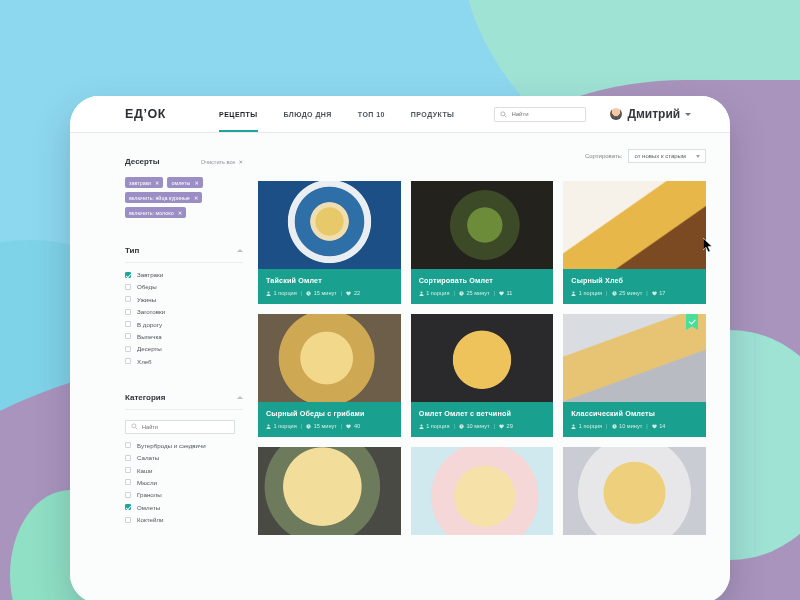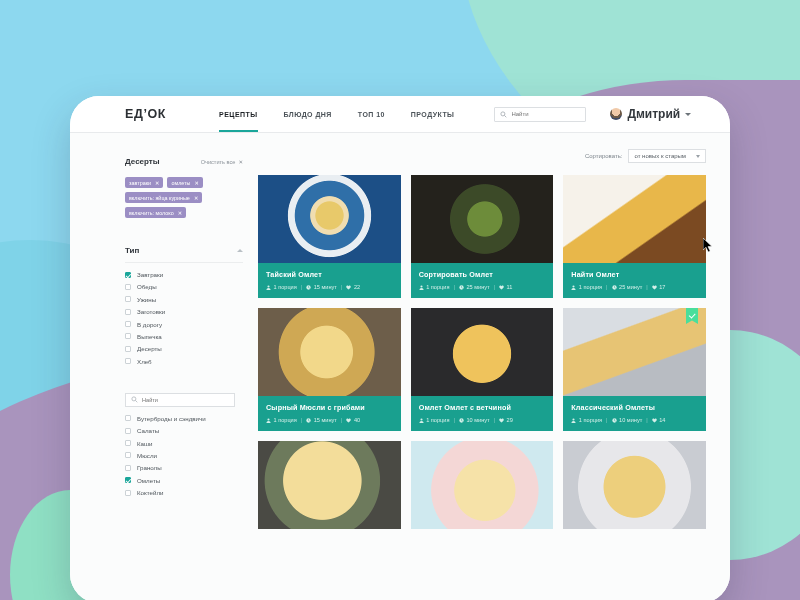--- a/index.html
+++ b/index.html
@@ -179,21 +179,21 @@
     display: flex; align-items: center; padding: 0 5px; cursor: pointer;
   }
   #sort-value { font-size: 6px; color: #565d63; }
   .sel-caret {
     margin-left: 10px; width: 0; height: 0;
     border-left: 2.6px solid transparent; border-right: 2.6px solid transparent;
     border-top: 3px solid #9aa1a7;
   }
 
   #grid {
-    margin-top: 10px; display: grid;
+    margin-top: 16px; display: grid;
     grid-template-columns: repeat(3, 1fr); gap: 10px;
   }
   .card { position: relative; overflow: hidden; cursor: pointer; }
   .card-img { height: 88px; background-size: cover; background-position: center; position: relative; }
   .card-caption { background: #19a08f; padding: 7px 8px 8px 8px; }
   .card-title { font-size: 7.2px; font-weight: bold; color: #fff; letter-spacing: .15px; }
   .card-meta {
     margin-top: 5px; display: flex; align-items: center;
     font-size: 5.6px; color: #d4efe9;
   }
@@ -329,20 +329,24 @@
                 <span class="opt-label">Десерты</span>
               </div>
               <div class="opt">
                 <span class="cbox"></span>
                 <span class="opt-label">Хлеб</span>
               </div>
             </div>
         </div>
 
         <div class="section">
+          <div class="section-head">
+            <span class="section-title">Категория</span>
+            <span class="collapse-arrow"></span>
+          </div>
           <div id="cat-search">
             <svg class="mini-search-icon" viewBox="0 0 16 16">
               <circle cx="6.6" cy="6.6" r="4.6" fill="none" stroke="#a9b0b5" stroke-width="1.7"></circle>
               <line x1="10.2" y1="10.2" x2="14.4" y2="14.4" stroke="#a9b0b5" stroke-width="1.7"></line>
             </svg>
             <input id="cat-search-input" placeholder="Найти" style="">
           </div>
           <div class="opt-list" id="category-options">
               <div class="opt">
                 <span class="cbox"></span>
@@ -441,21 +445,21 @@
                       <path d="M6 11C2.6 8.4.6 6.7.6 4.4A2.9 2.9 0 0 1 6 2.8 2.9 2.9 0 0 1 11.4 4.4C11.4 6.7 9.4 8.4 6 11z" fill="#d4efe9"></path>
                     </svg>
                     <span>11</span>
                   </span>
                 </div>
               </div>
             </div>
             <div class="card">
               <div class="card-img img-c"></div>
               <div class="card-caption">
-                <div class="card-title">Найти Омлет</div>
+                <div class="card-title">Сырный Хлеб</div>
                 <div class="card-meta">
                   <span class="meta-item">
                     <svg class="meta-ico" viewBox="0 0 12 12">
                       <circle cx="6" cy="3.4" r="2.5" fill="#d4efe9"></circle>
                       <path d="M1 12c0-3 2.3-4.8 5-4.8S11 9 11 12z" fill="#d4efe9"></path>
                     </svg>
                     <span>1 порция</span>
                   </span>
                   <span class="meta-sep">|</span>
                   <span class="meta-item">
@@ -471,21 +475,21 @@
                       <path d="M6 11C2.6 8.4.6 6.7.6 4.4A2.9 2.9 0 0 1 6 2.8 2.9 2.9 0 0 1 11.4 4.4C11.4 6.7 9.4 8.4 6 11z" fill="#d4efe9"></path>
                     </svg>
                     <span>17</span>
                   </span>
                 </div>
               </div>
             </div>
             <div class="card">
               <div class="card-img img-d"></div>
               <div class="card-caption">
-                <div class="card-title">Сырный Мюсли с грибами</div>
+                <div class="card-title">Сырный Обеды с грибами</div>
                 <div class="card-meta">
                   <span class="meta-item">
                     <svg class="meta-ico" viewBox="0 0 12 12">
                       <circle cx="6" cy="3.4" r="2.5" fill="#d4efe9"></circle>
                       <path d="M1 12c0-3 2.3-4.8 5-4.8S11 9 11 12z" fill="#d4efe9"></path>
                     </svg>
                     <span>1 порция</span>
                   </span>
                   <span class="meta-sep">|</span>
                   <span class="meta-item">

